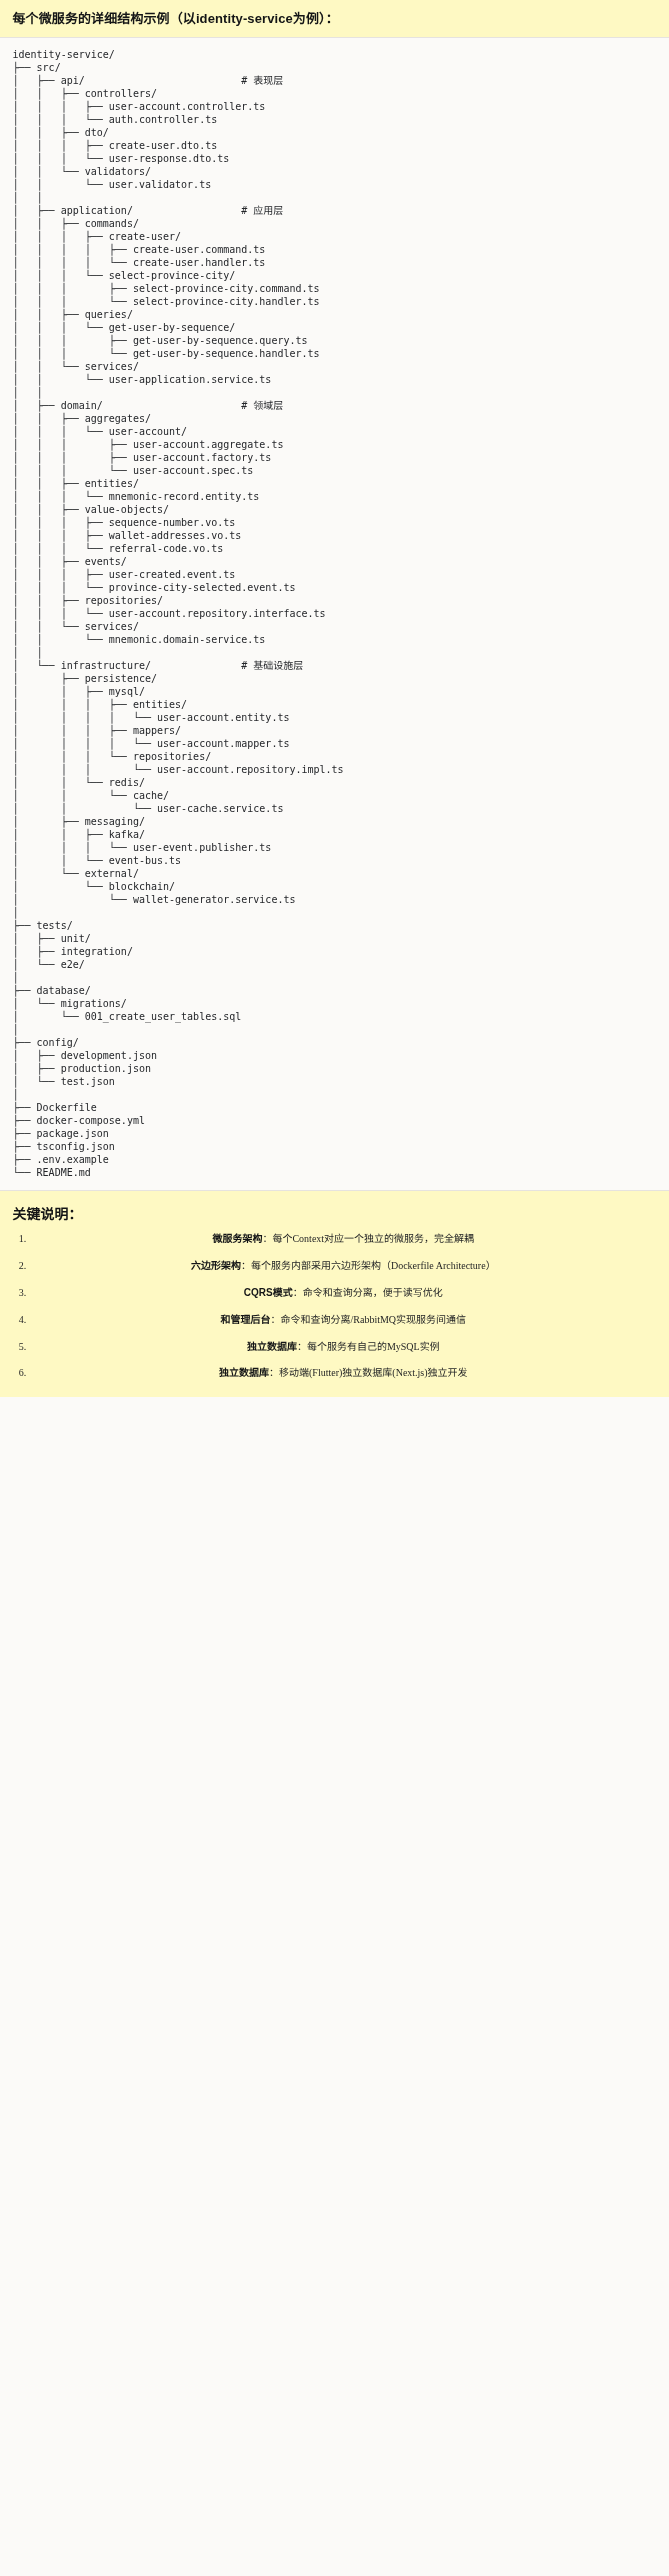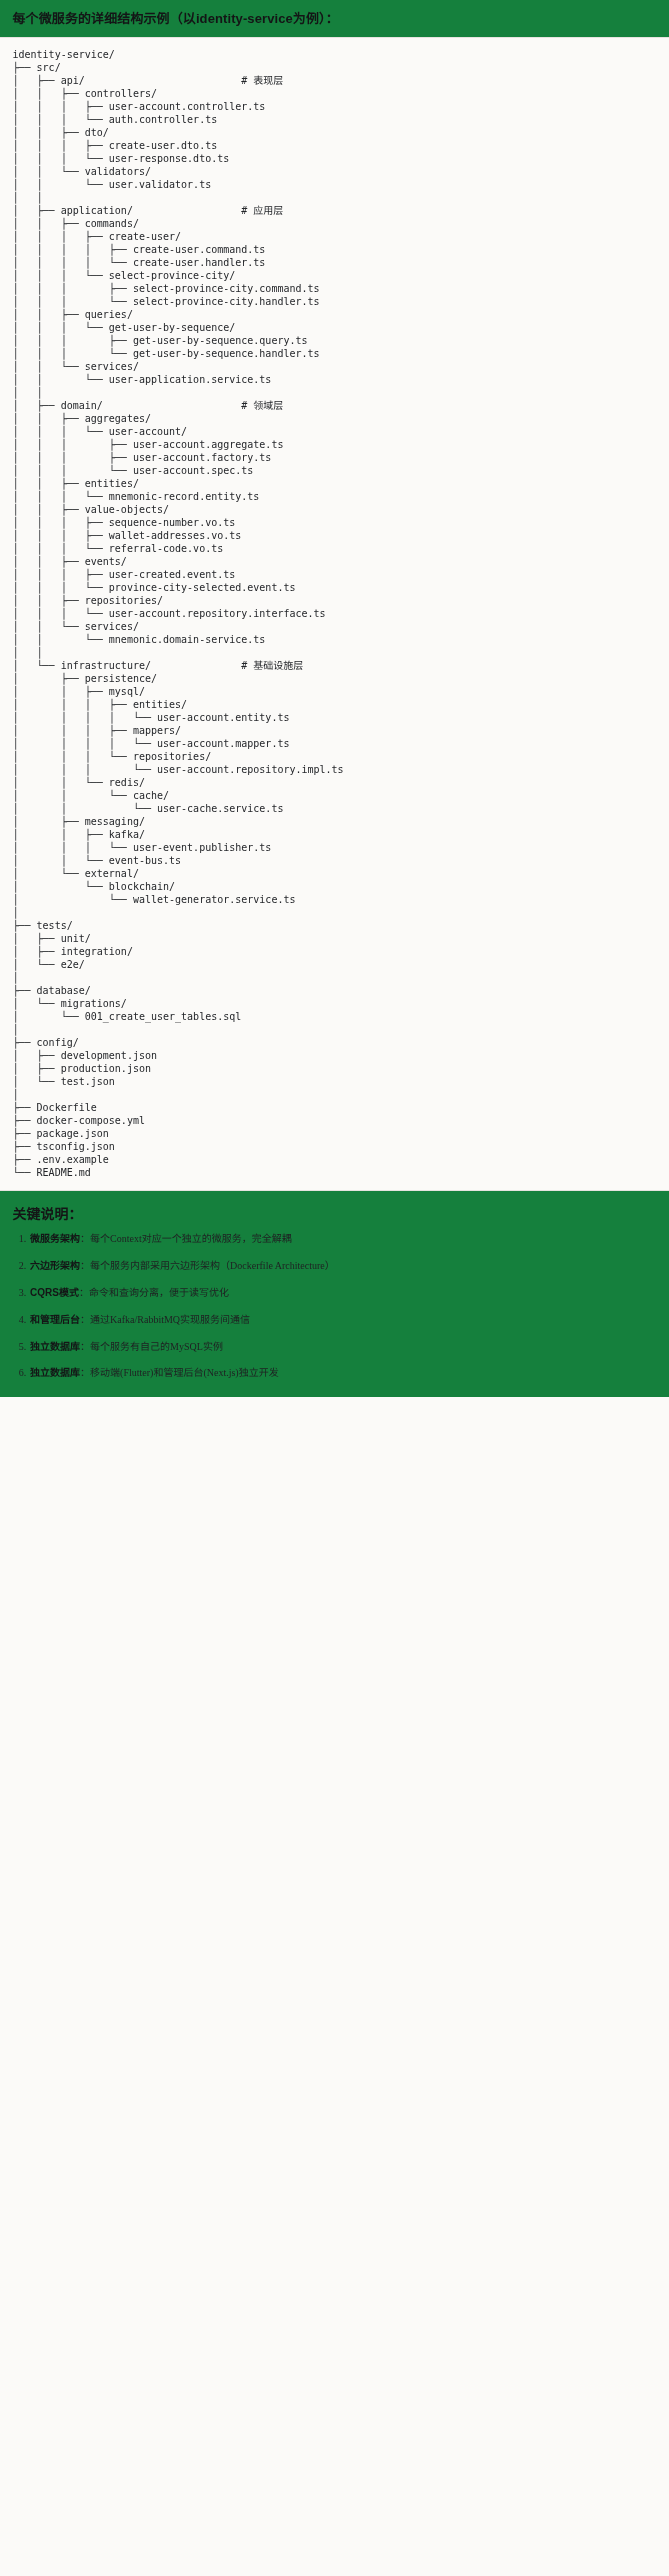--- a/index.html
+++ b/index.html
@@ -10,21 +10,21 @@
   }
   body {
     width: 669px;
     font-family: "Liberation Serif", "DejaVu Serif", serif;
     color: #1f2022;
     -webkit-font-smoothing: antialiased;
   }
   .page {
     width: 669px;
     box-sizing: border-box;
-    background: #15803d;
+    background: #fef9c3;
   }
 
   
   .doc-title {
     font-family: "Liberation Sans", "DejaVu Sans", sans-serif;
     font-weight: bold;
     font-size: 13px;
     line-height: 1.4;
     color: #141516;
     padding: 10px 12.5px 8.8px 12.5px;
@@ -69,20 +69,21 @@
   ol.note-list {
     margin: 0 0 0 0;
     padding: 0 0 0 16.3px;
     font-size: 10px;
     line-height: 1.55;
     color: #1f2022;
   }
   ol.note-list li {
     margin: 0 0 11.3px 0;
     padding-left: 1.3px;
+    text-align: center;
   }
   ol.note-list li:last-child { margin-bottom: 0; }
   .note-term {
     font-family: "Liberation Sans", "DejaVu Sans", sans-serif;
     font-weight: bold;
     color: #141516;
   }
   .note-text {
     font-family: "Liberation Serif", "DejaVu Serif", serif;
   }
@@ -202,26 +203,26 @@
       <li>
         <span class="note-term">微服务架构</span><span class="note-text">：</span><span class="note-text">每个Context对应一个独立的微服务，完全解耦</span>
       </li>
       <li>
         <span class="note-term">六边形架构</span><span class="note-text">：</span><span class="note-text">每个服务内部采用六边形架构（Dockerfile Architecture）</span>
       </li>
       <li>
         <span class="note-term">CQRS模式</span><span class="note-text">：</span><span class="note-text">命令和查询分离，便于读写优化</span>
       </li>
       <li>
-        <span class="note-term">和管理后台</span><span class="note-text">：</span><span class="note-text">通过Kafka/RabbitMQ实现服务间通信</span>
+        <span class="note-term">和管理后台</span><span class="note-text">：</span><span class="note-text">命令和查询分离/RabbitMQ实现服务间通信</span>
       </li>
       <li>
         <span class="note-term">独立数据库</span><span class="note-text">：</span><span class="note-text">每个服务有自己的MySQL实例</span>
       </li>
       <li>
-        <span class="note-term">独立数据库</span><span class="note-text">：</span><span class="note-text">移动端(Flutter)和管理后台(Next.js)独立开发</span>
+        <span class="note-term">独立数据库</span><span class="note-text">：</span><span class="note-text">移动端(Flutter)独立数据库(Next.js)独立开发</span>
       </li>
     </ol>
 
   </div>
 
 </div>
 
 
 </body></html>

